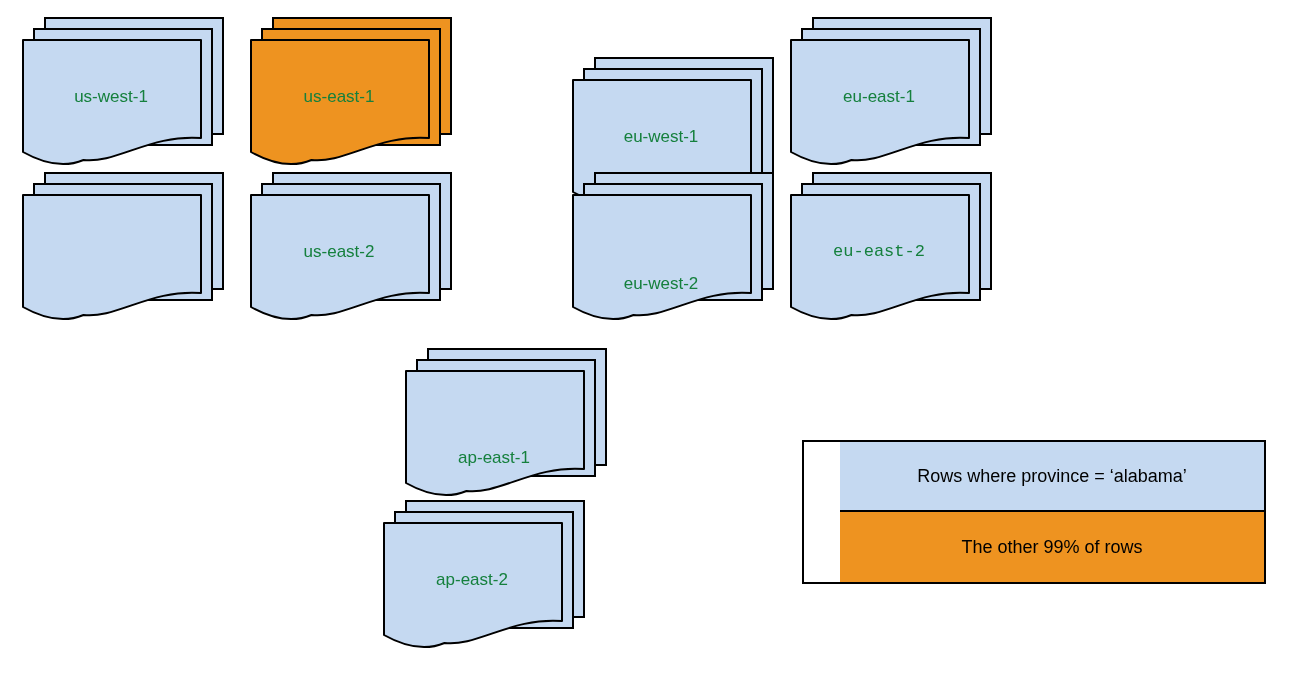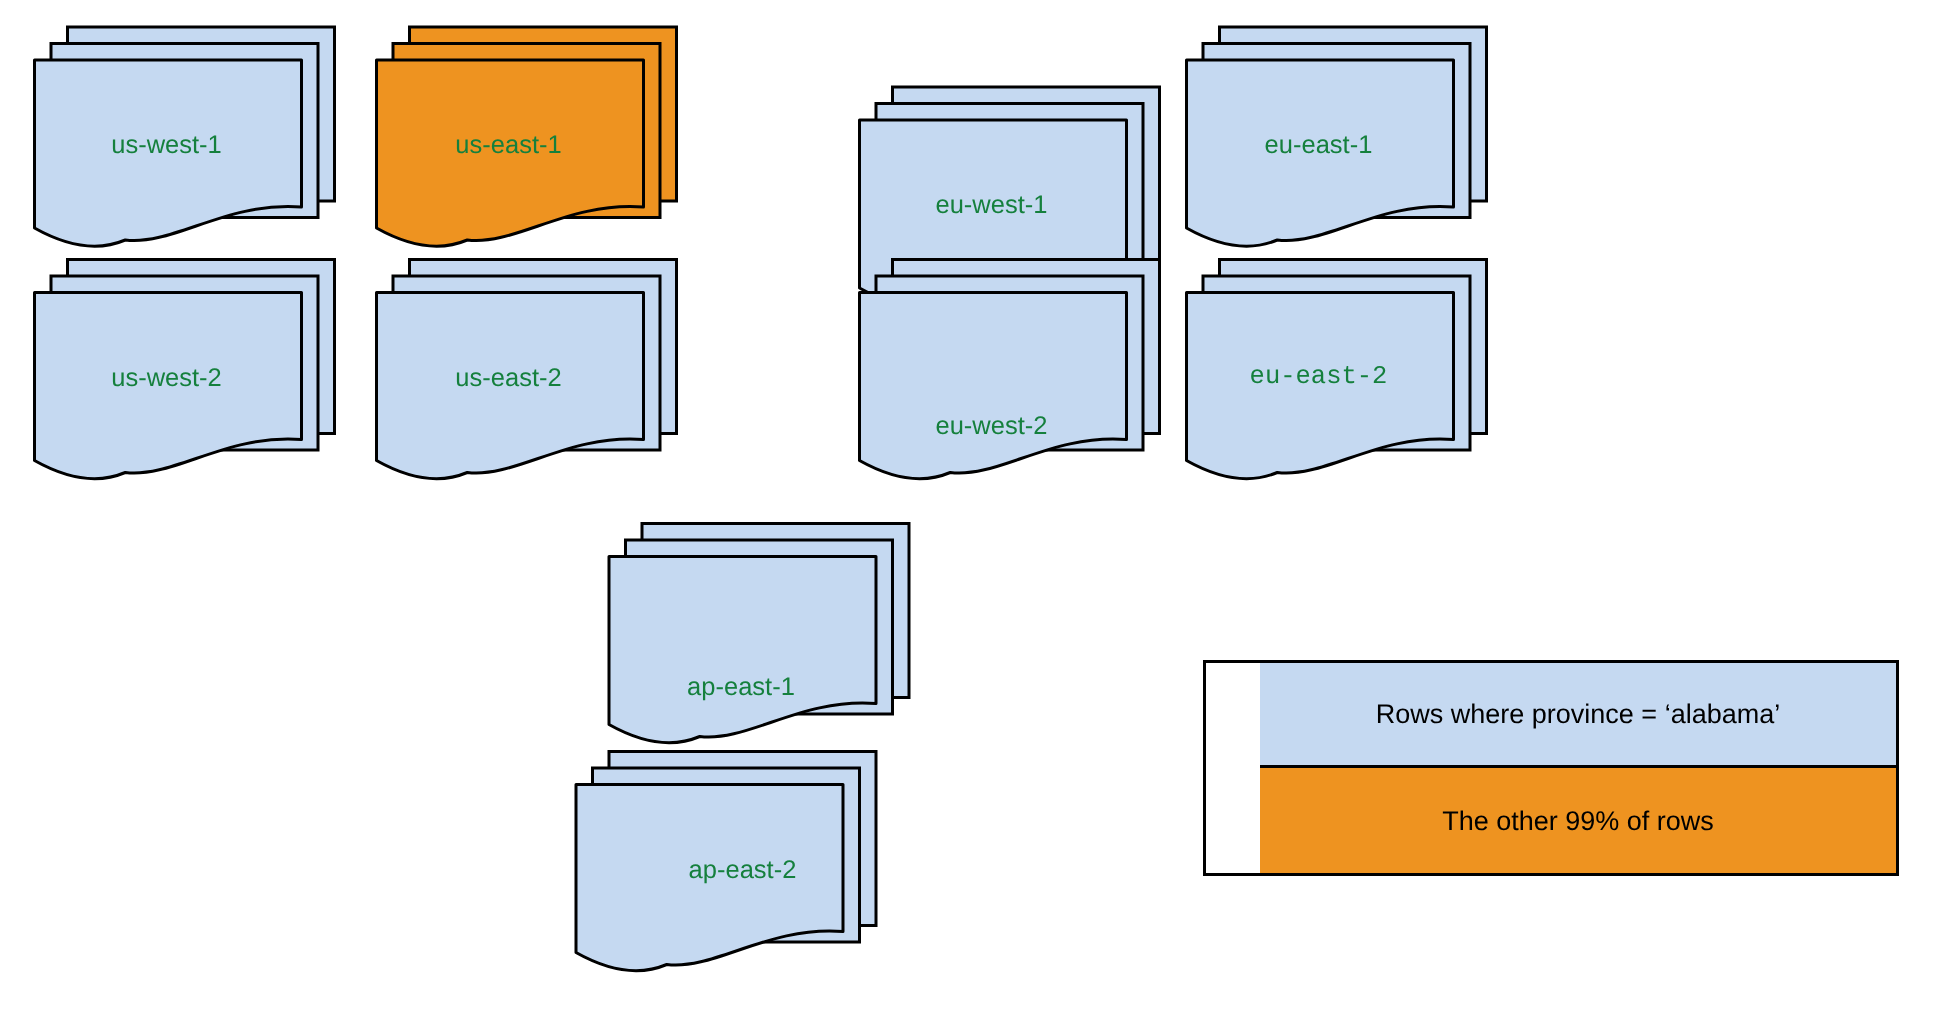--- a/index.html
+++ b/index.html
@@ -104,21 +104,20 @@
         <div class="doc-label" style="top: 70px;">eu-east-1</div>
       </div>
       <div class="doc-stack" style="left: 22px; top: 172px; width: 200px; height: 146px;">
         <svg width="204" height="152" viewBox="0 0 204 152">
           <rect x="23" y="1" width="178" height="116" fill="#c5d9f1" stroke="#000000" stroke-width="2"></rect>
           <rect x="12" y="12" width="178" height="116" fill="#c5d9f1" stroke="#000000" stroke-width="2"></rect>
           <g transform="translate(1,23)">
             <path d="M 0 0 L 178 0 L 178 98 C 128.16 94 92.56 124 60.52 120 C 39.160000000000004 129 17.8 122 0 112 Z" fill="#c5d9f1" stroke="#000000" stroke-width="2" stroke-linejoin="round"></path>
           </g>
         </svg>
-        <div class="doc-label" style="top: 70px;">us-west-2</div>
       </div>
       <div class="doc-stack" style="left: 250px; top: 172px; width: 228px; height: 146px;">
         <svg width="204" height="152" viewBox="0 0 204 152">
           <rect x="23" y="1" width="178" height="116" fill="#c5d9f1" stroke="#000000" stroke-width="2"></rect>
           <rect x="12" y="12" width="178" height="116" fill="#c5d9f1" stroke="#000000" stroke-width="2"></rect>
           <g transform="translate(1,23)">
             <path d="M 0 0 L 178 0 L 178 98 C 128.16 94 92.56 124 60.52 120 C 39.160000000000004 129 17.8 122 0 112 Z" fill="#c5d9f1" stroke="#000000" stroke-width="2" stroke-linejoin="round"></path>
           </g>
         </svg>
         <div class="doc-label" style="top: 70px;">us-east-2</div>
@@ -154,21 +153,21 @@
         <div class="doc-label" style="top: 64px; margin-top: 36px;">ap-east-1</div>
       </div>
       <div class="doc-stack" style="left: 383px; top: 500px; width: 200px; height: 146px;">
         <svg width="204" height="152" viewBox="0 0 204 152">
           <rect x="23" y="1" width="178" height="116" fill="#c5d9f1" stroke="#000000" stroke-width="2"></rect>
           <rect x="12" y="12" width="178" height="116" fill="#c5d9f1" stroke="#000000" stroke-width="2"></rect>
           <g transform="translate(1,23)">
             <path d="M 0 0 L 178 0 L 178 98 C 128.16 94 92.56 124 60.52 120 C 39.160000000000004 129 17.8 122 0 112 Z" fill="#c5d9f1" stroke="#000000" stroke-width="2" stroke-linejoin="round"></path>
           </g>
         </svg>
-        <div class="doc-label" style="top: 70px; padding-left: 23px;">ap-east-2</div>
+        <div class="doc-label" style="top: 70px;">ap-east-2</div>
       </div>
     </div>
   <div id="legend-layer">
       <div class="legend" style="left: 802px; top: 440px; width: 464px; height: 144px;">
         <div class="legend-row top" style="background: rgb(197, 217, 241); height: 70px;">
           <span>Rows where province = ‘alabama’</span>
         </div>
         <div class="legend-row" style="background: rgb(238, 147, 32); height: 70px;">
           <span>The other 99% of rows</span>
         </div>

